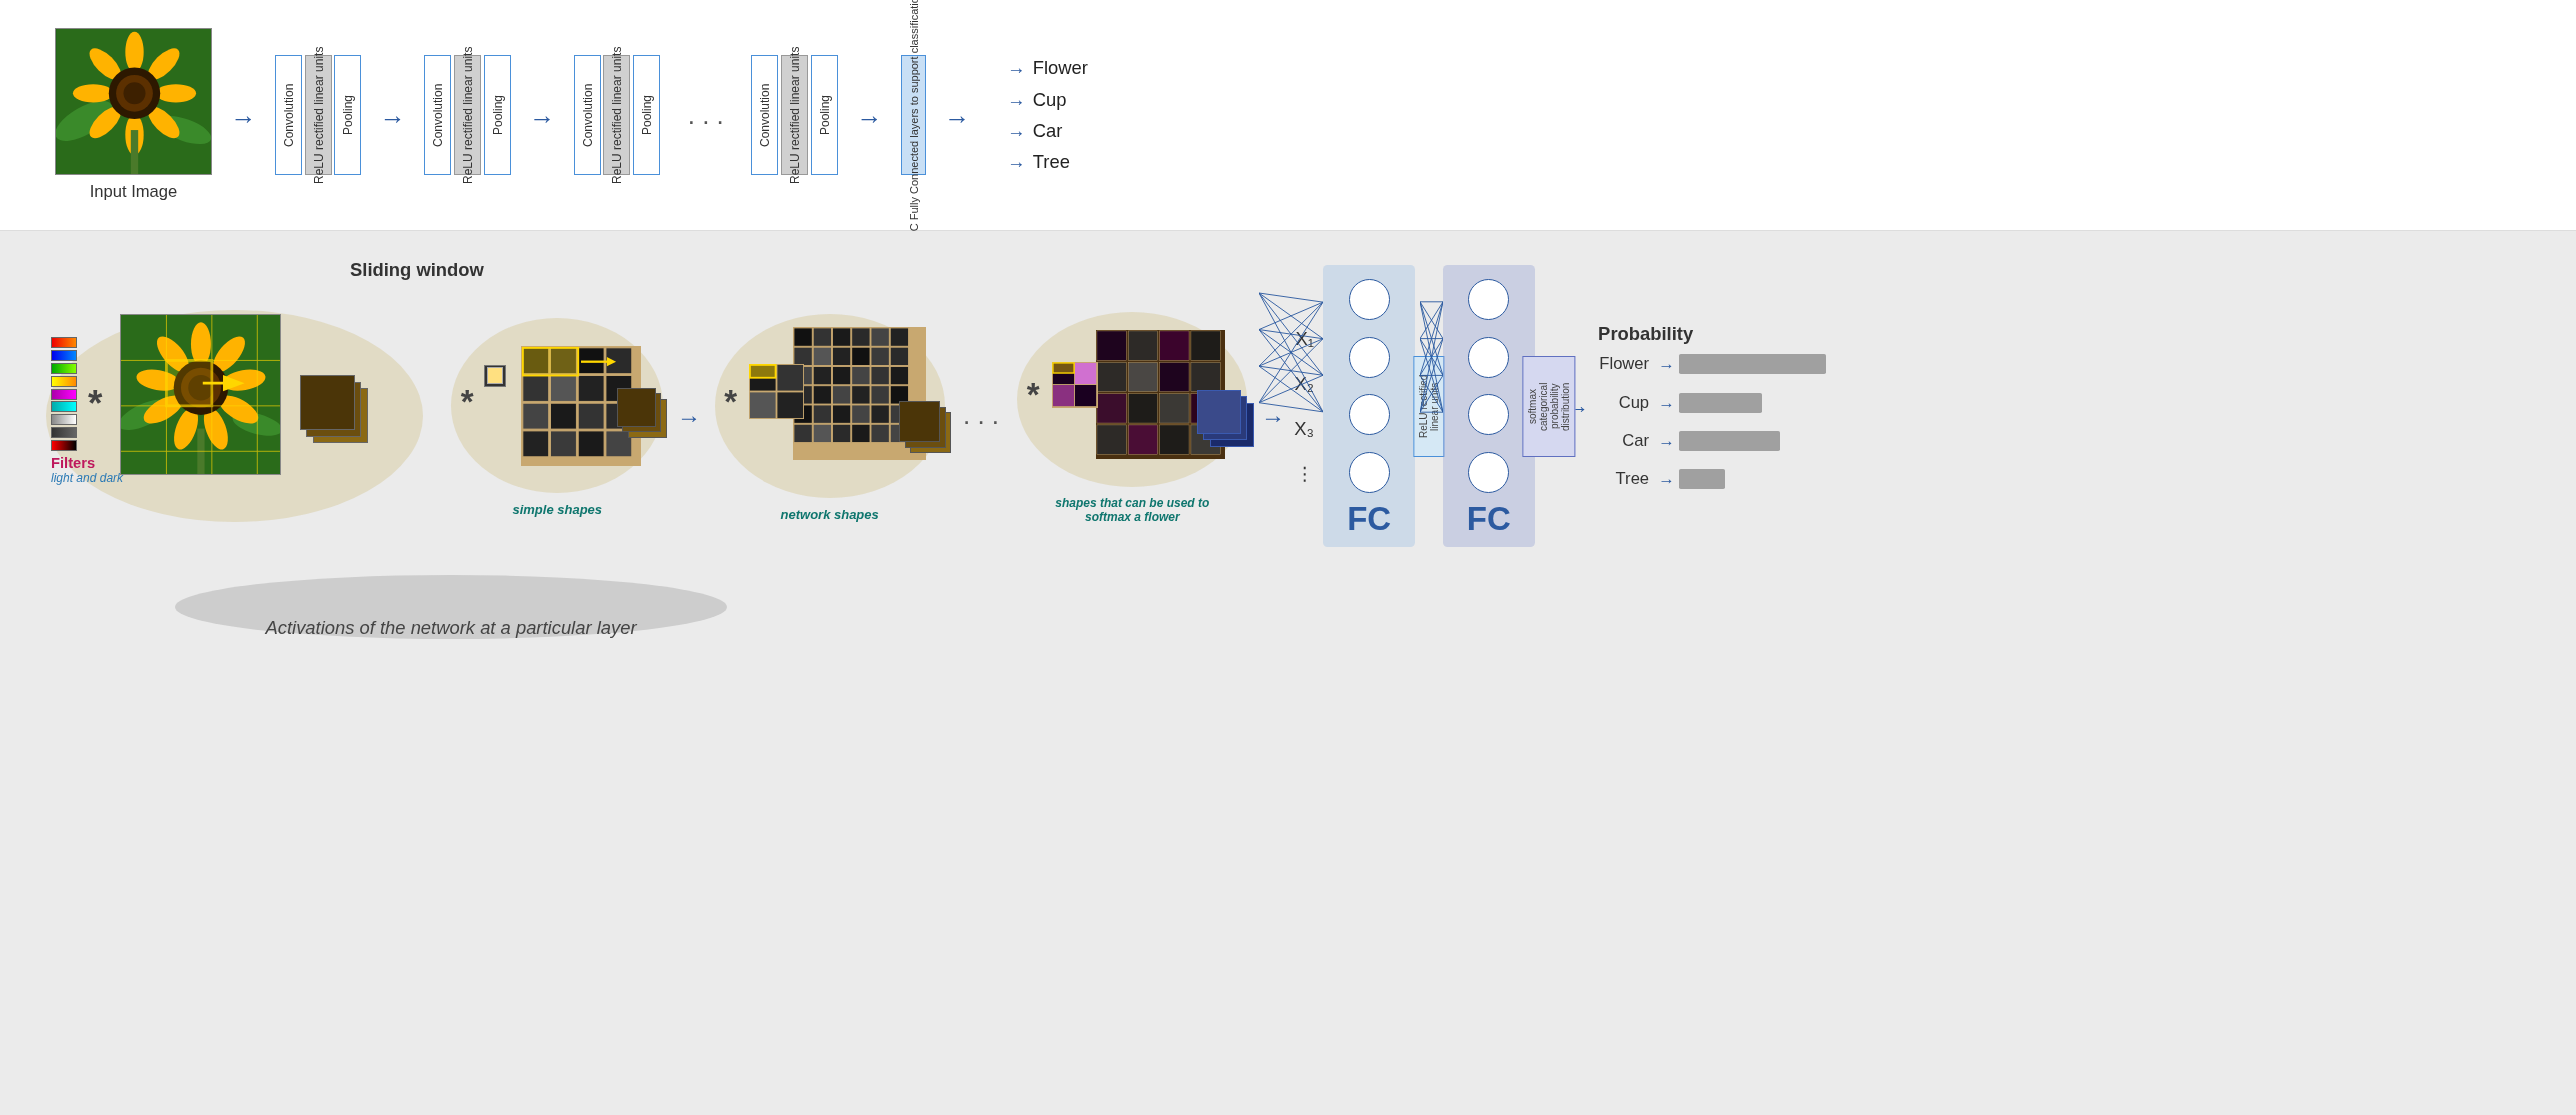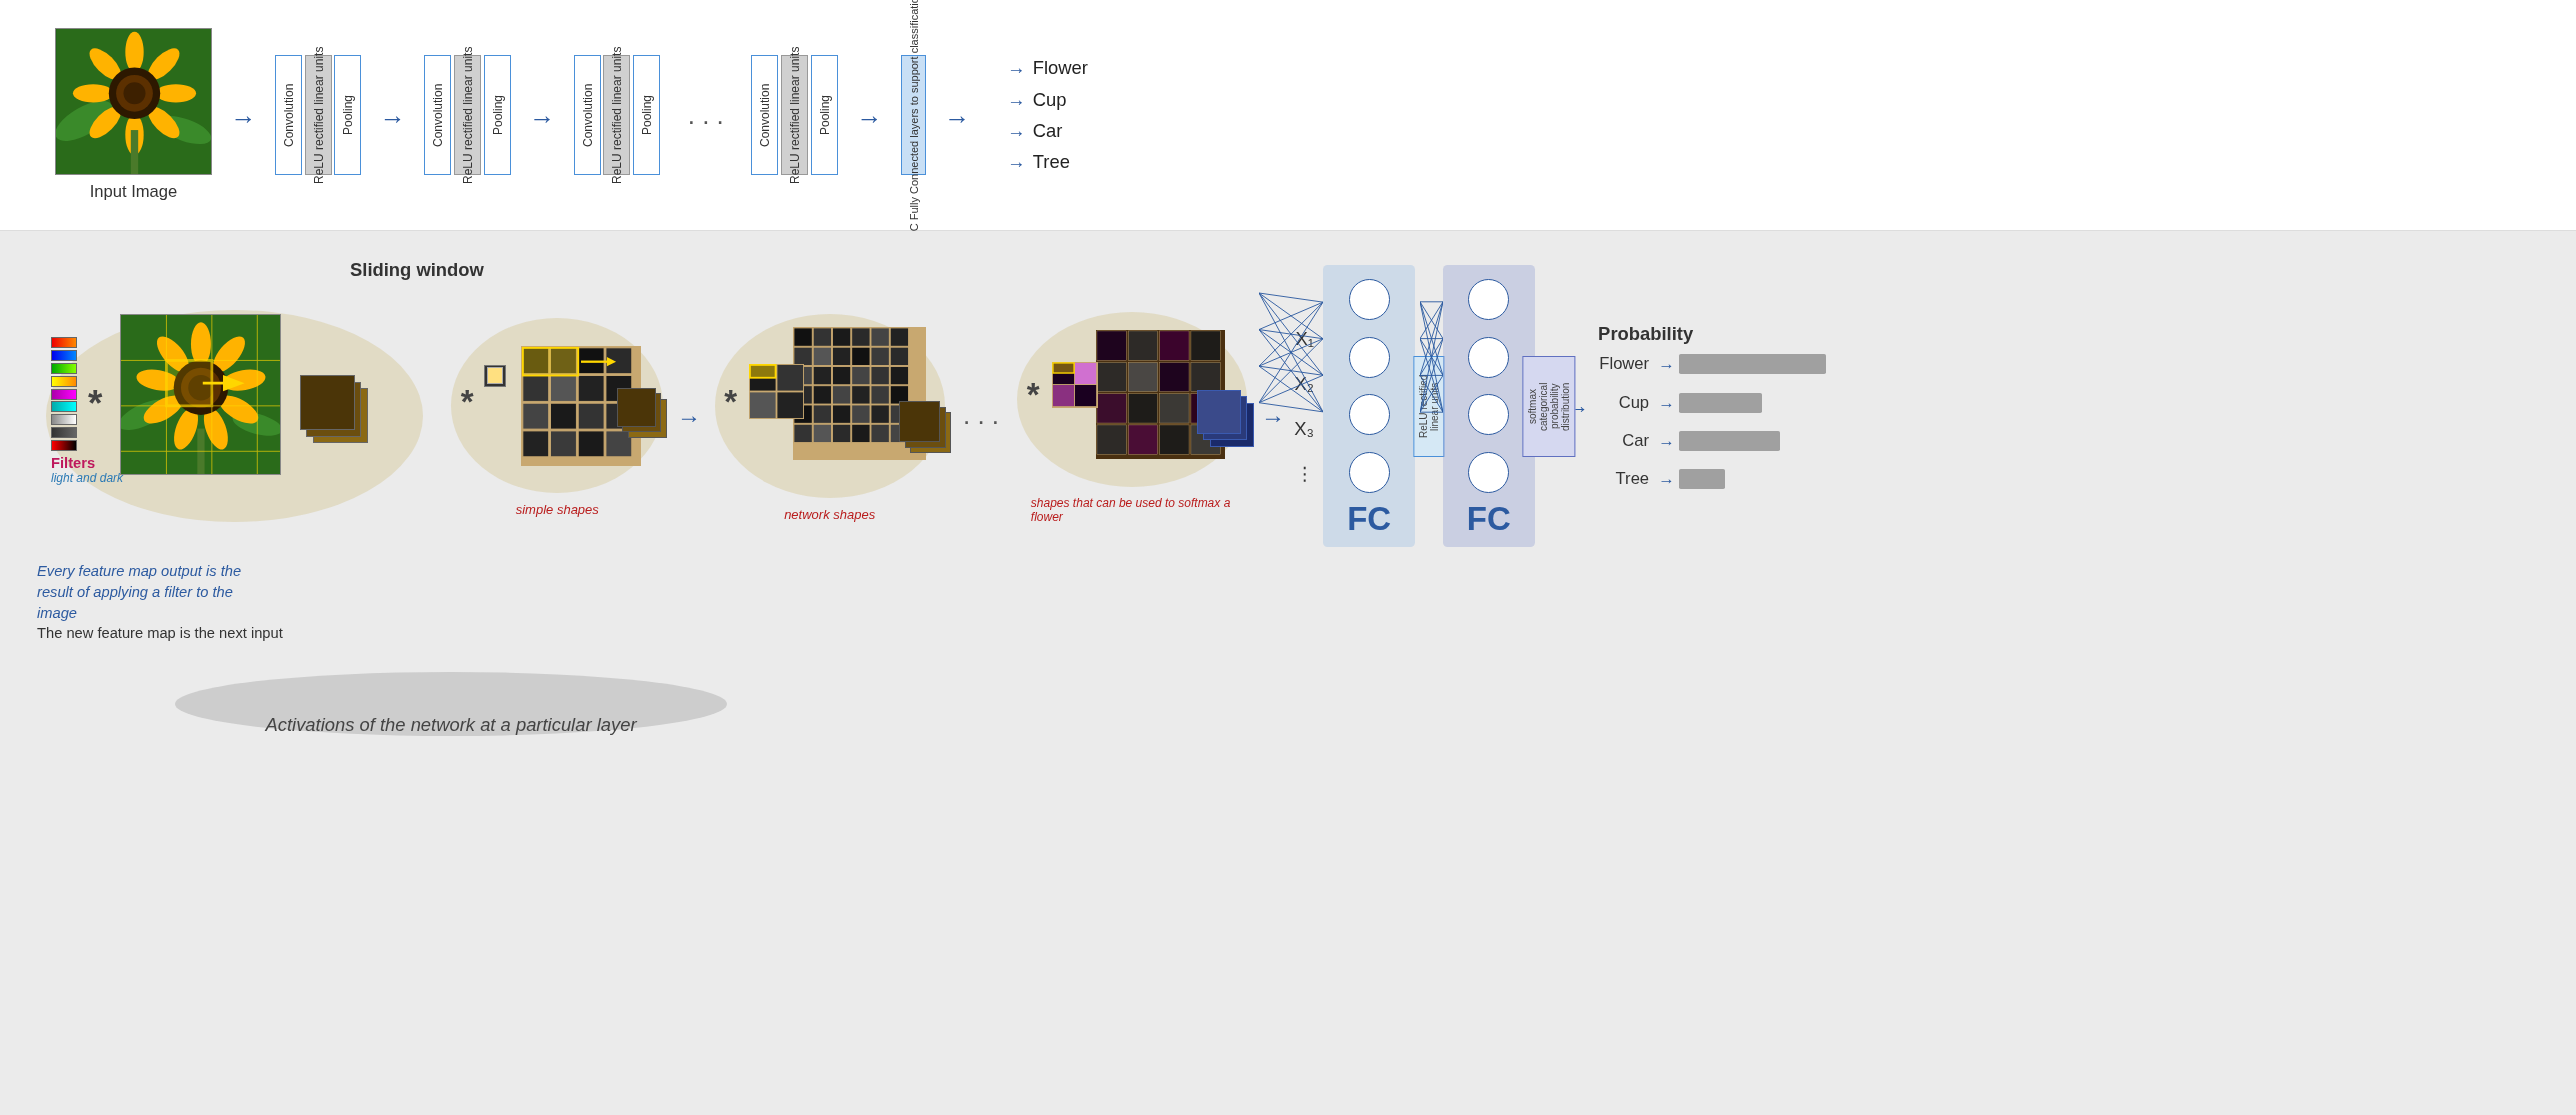--- a/index.html
+++ b/index.html
@@ -123,23 +123,25 @@
 
     .filters-sublabel {
       font-size: 12px;
       color: #2c7ab5;
       font-style: italic;
     }
 
     
     .map-label {
       font-size: 13px;
-      color: #b91c1c;
+      color: #0f766e;
       font-style: italic;
+      text-align: center;
       margin-top: 4.6px;
+      font-weight: bold;
     }
 
     .nn-circle {
       width: 41px;
       height: 41px;
       border-radius: 50%;
       border: 1.8px solid #2c5aa0;
       background: white;
       display: flex;
       align-items: center;
@@ -737,28 +739,20 @@
                   <div class="prob-bar" style="width:46px;"></div>
                 </div>
               </div>
             </div>
           </div>
 
         </div>
 
       </div>
 
-      <div style="margin-top:14px; margin-left:0;">
-        <div class="italic-desc">
-          <span>Every feature map output is the result of applying a filter to the image</span>
-        </div>
-        <div class="italic-desc-black">
-          <span>The new feature map is the next input</span>
-        </div>
-      </div>
 
       <div style="margin-top:28px; margin-left:138px;">
         <div class="activations-ellipse" style="width:552px; height:64px;align-items:flex-end;">
           <span>Activations of the network at a particular layer</span>
         </div>
       </div>
 
     </div>
 
   </div>

